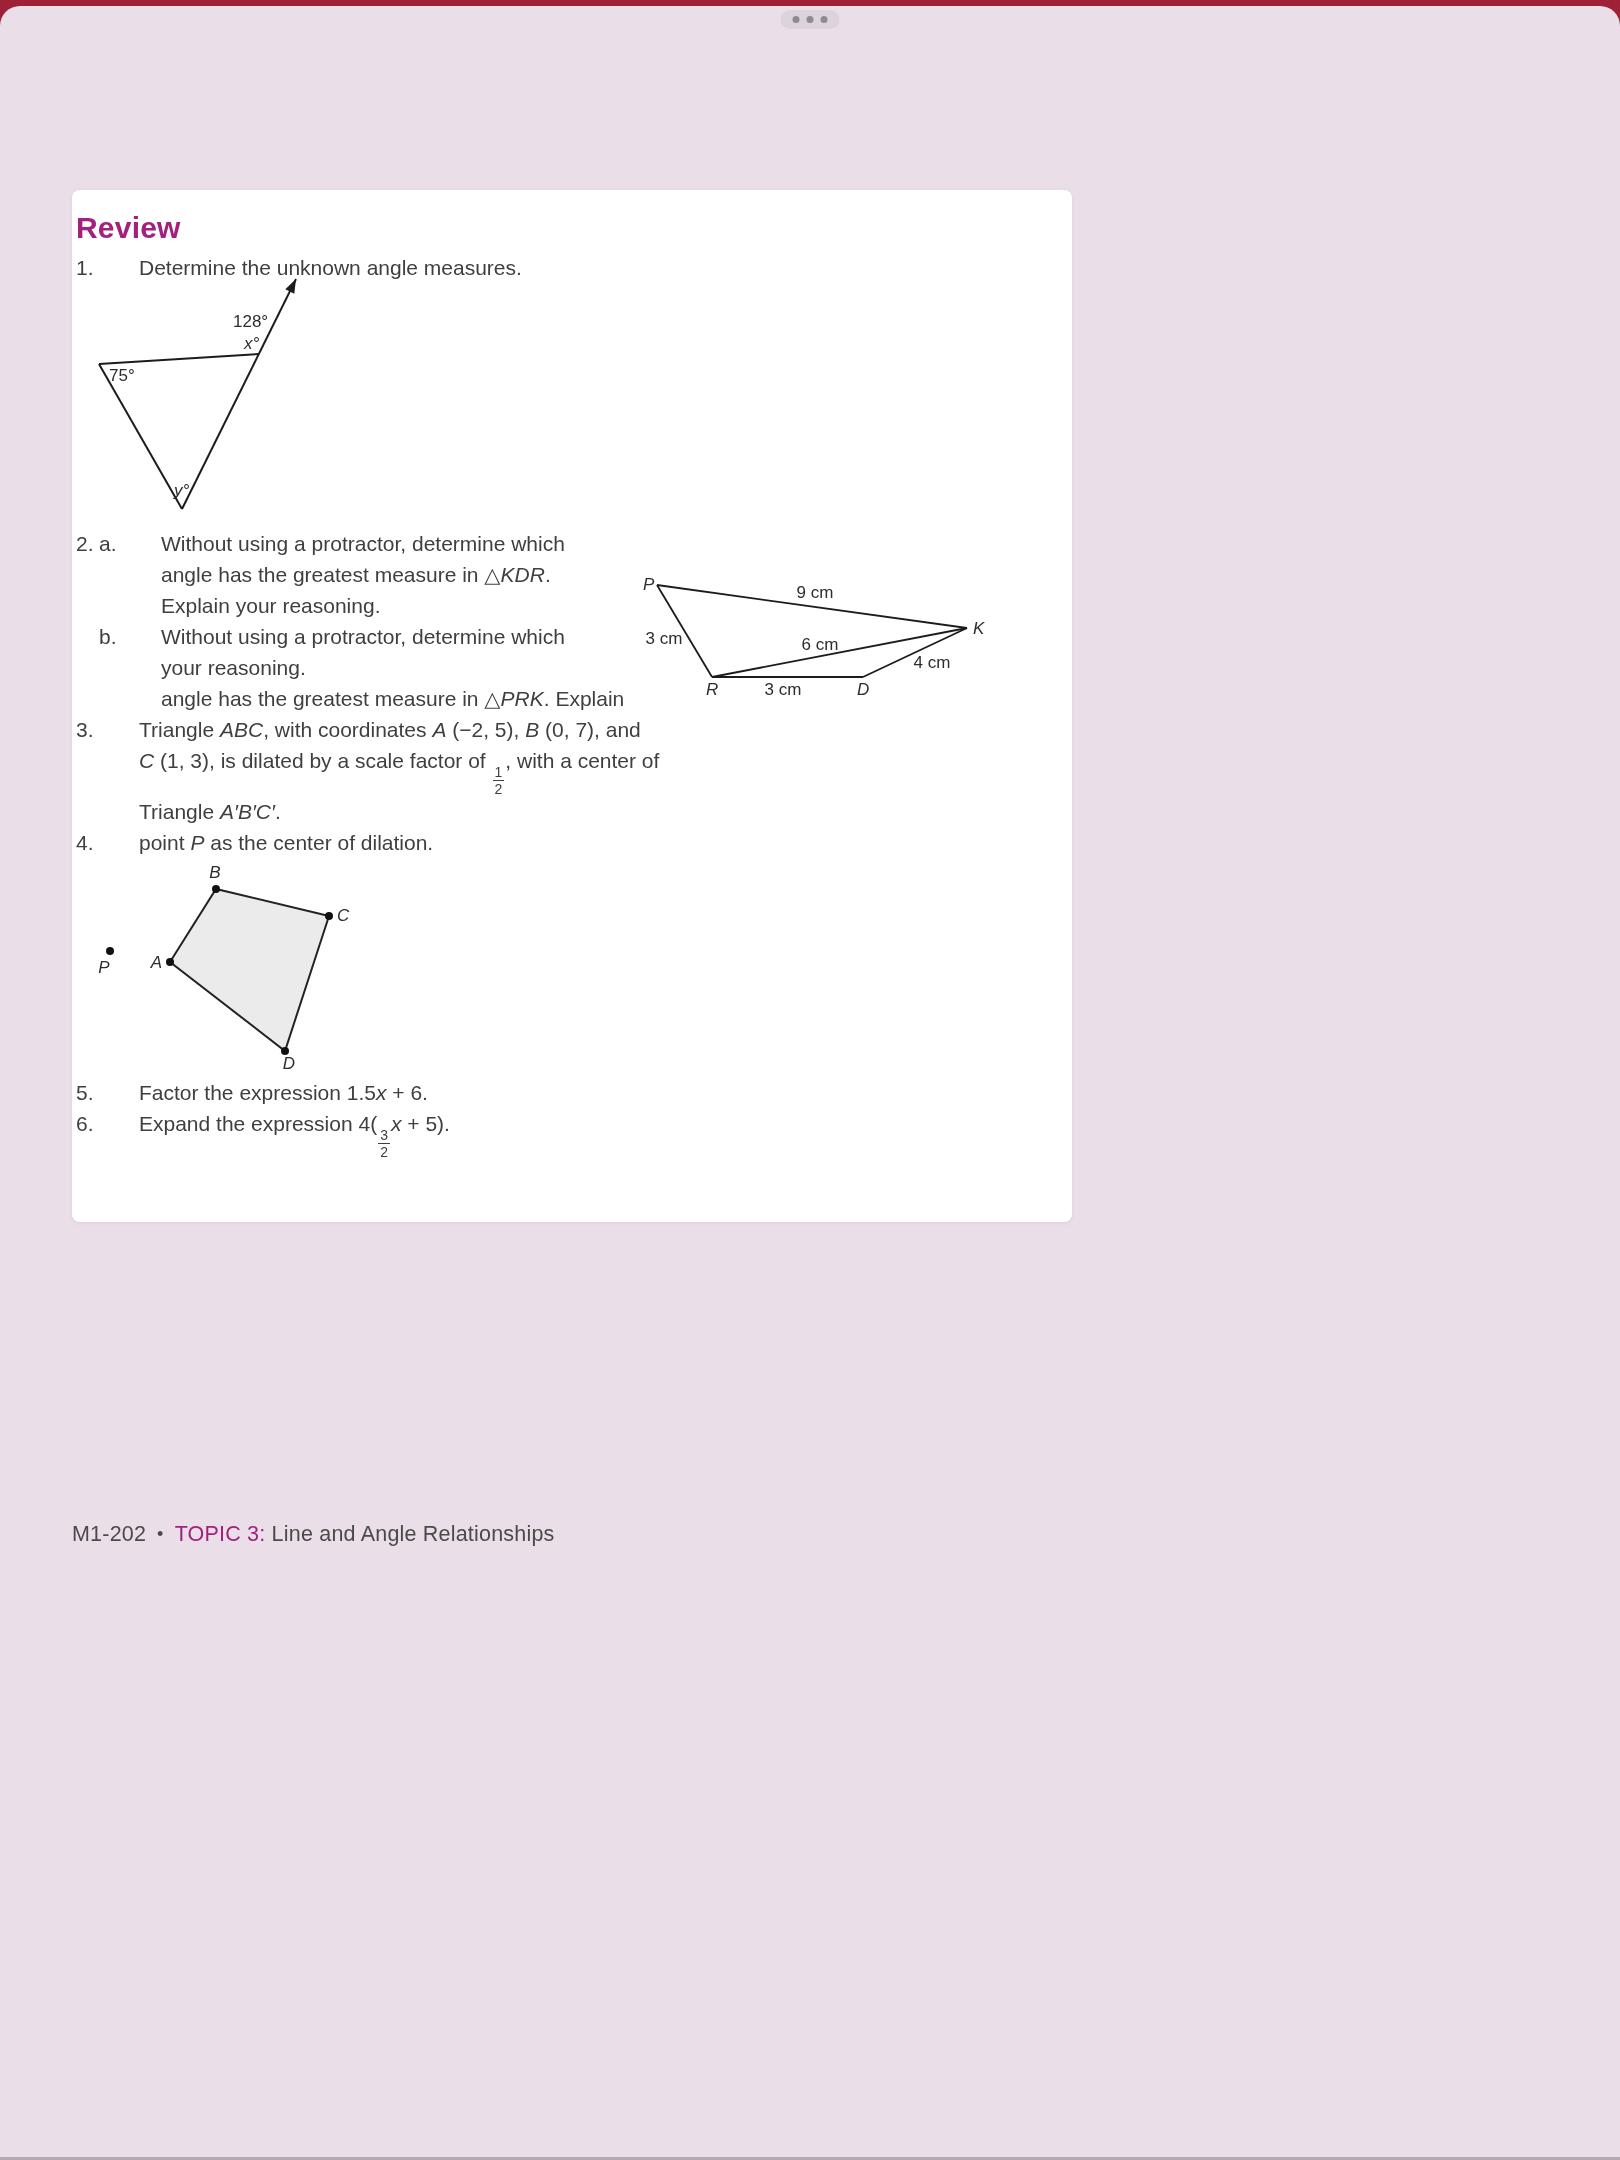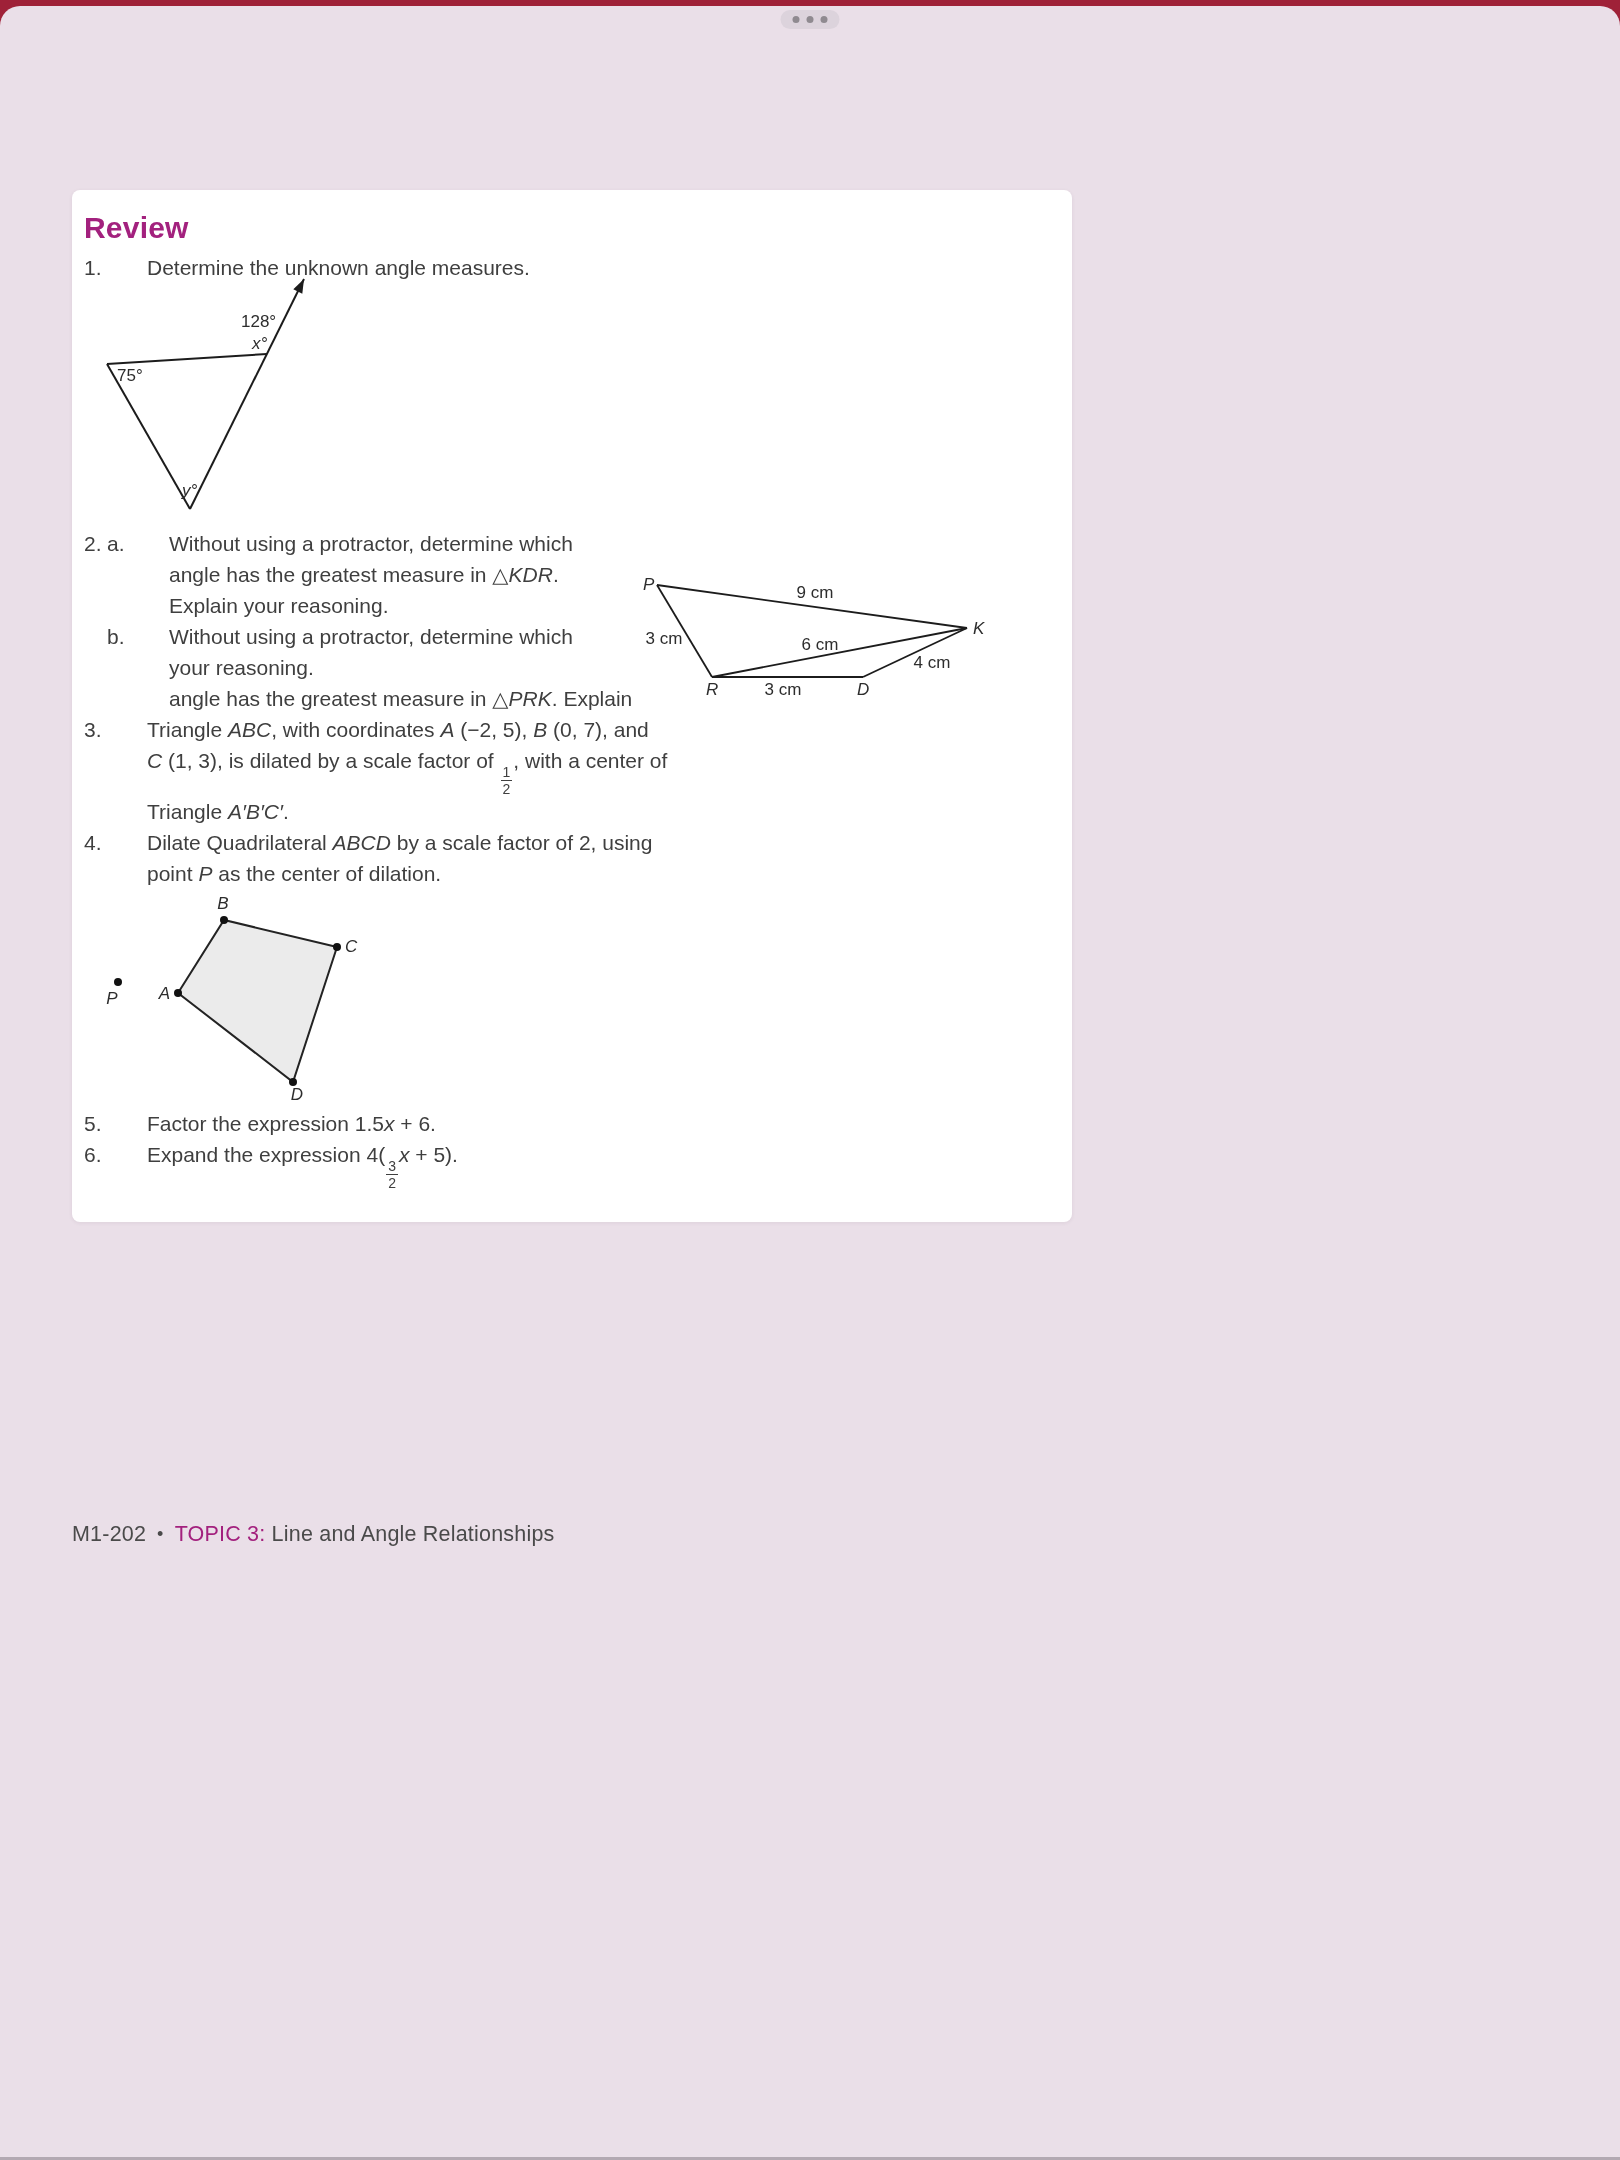--- a/index.html
+++ b/index.html
@@ -18,21 +18,21 @@
     display:flex;gap:7px;align-items:center;
     background:#dcd3dc;border-radius:10px;padding:6px 12px;
   }
   .handle .dot{width:7px;height:7px;border-radius:50%;background:#8f8a90;}
   .bottom-line{position:absolute;left:0;right:0;bottom:0;height:3px;background:#b3a9b2;}
 
   .card{
     position:absolute;left:72px;top:184px;width:1000px;min-height:1032px;
     background:#ffffff;border-radius:8px;
     box-shadow:0 1px 4px rgba(60,30,60,0.07);
-    padding:22px 0 26px 12px;box-sizing:border-box;
+    padding:22px 0 26px 4px;box-sizing:border-box;
   }
   .review-heading{
     margin:0 0 8px 0;font-size:30px;line-height:32px;font-weight:bold;
     color:#a3217e;letter-spacing:0.2px;
   }
   .items{font-size:21px;line-height:31px;}
   .item{display:flex;align-items:flex-start;}
   .inum{width:23px;flex:none;}
   .sub{display:flex;align-items:flex-start;}
   .slet{width:22px;flex:none;}
@@ -124,21 +124,20 @@
                 <span class="fn">1</span>
                 <span class="fd">2</span>
               </span><span>, with a center of</span></div>
             <div class="tline"><span>Triangle </span><span class="it">A′B′C′</span><span>.</span></div>
           </div>
       </div>
 
       <div class="item">
         <span class="inum">4.</span>
         <div class="itext">
-            <div class="tline"><span>Dilate Quadrilateral </span><span class="it">ABCD</span><span> by a scale factor of 2, using</span></div>
             <div class="tline"><span>point </span><span class="it">P</span><span> as the center of dilation.</span></div>
           </div>
       </div>
 
       <svg class="d4" width="300" height="215" viewBox="0 0 300 215">
         <polygon points="79,100 125,27 238,54 194,189" fill="#ebebeb" stroke="#232323" stroke-width="2"></polygon>
         <circle cx="125" cy="27" r="4" fill="#111"></circle>
         <circle cx="238" cy="54" r="4" fill="#111"></circle>
         <circle cx="79" cy="100" r="4" fill="#111"></circle>
         <circle cx="194" cy="189" r="4" fill="#111"></circle>

